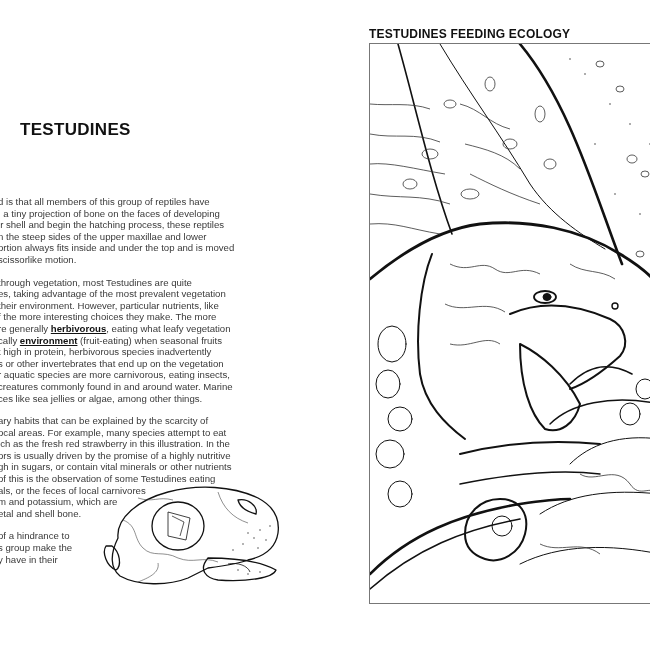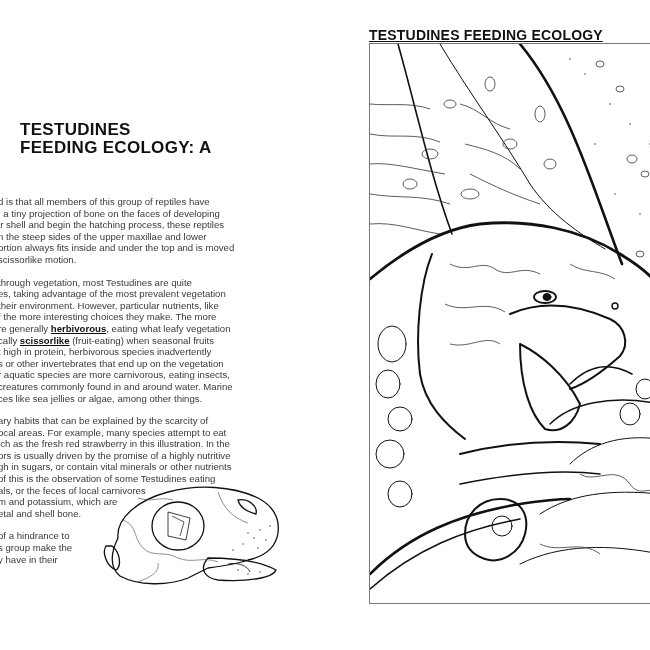--- a/index.html
+++ b/index.html
@@ -5,49 +5,48 @@
   html, body { margin:0; padding:0; }
   body { width:650px; height:650px; background:#ffffff; position:relative; overflow:hidden; font-family:"Liberation Sans", sans-serif; }
   .left-page { position:absolute; left:0; top:0; width:330px; height:650px; }
   .title { position:absolute; left:20px; top:121px; width:260px; font-family:"Liberation Sans", sans-serif; font-weight:bold; font-size:17px; line-height:18px; color:#111; letter-spacing:0.3px; margin:0; }
   .body-text { position:absolute; left:-2px; top:196px; width:260px; font-size:9.6px; line-height:11.6px; color:#3a3a3a; }
   .body-text p { margin:0 0 11px 0; white-space:nowrap; }
   .body-text .ln { display:block; }
   .body-text b { color:#111;text-decoration:underline; }
   .skull { position:absolute; left:98px; top:478px; width:190px; height:110px; }
   .right-page { position:absolute; left:340px; top:0; width:310px; height:650px; }
-  .fig-title { position:absolute; left:369px; top:27px; font-weight:bold; font-size:14px; color:#111; letter-spacing:0.2px;text-decoration:underline; }
+  .fig-title { position:absolute; left:369px; top:27px; font-weight:bold; font-size:12px; color:#111; letter-spacing:0.2px; }
   .frame { position:absolute; left:369px; top:43px; width:290px; height:561px; border:1px solid #777; box-sizing:border-box; background:#fff; overflow:hidden; }
   .frame svg { position:absolute; left:0; top:0; }
 </style>
 </head>
 <body>
 
 <div class="left-page">
   <h1 class="title">
     <span class="ln" style="display:block">TESTUDINES</span>
-    <span class="ln" style="display:block">FEEDING ECOLOGY: A</span>
   </h1>
 
   <div class="body-text" id="body-text">
       <p>
         <span class="ln">d is that all members of this group of reptiles have</span>
         <span class="ln">, a tiny projection of bone on the faces of developing</span>
         <span class="ln">ir shell and begin the hatching process, these reptiles</span>
         <span class="ln">n the steep sides of the upper maxillae and lower</span>
         <span class="ln">ortion always fits inside and under the top and is moved</span>
         <span class="ln">scissorlike motion.</span>
       </p>
       <p>
         <span class="ln"> through vegetation, most Testudines are quite</span>
         <span class="ln">es, taking advantage of the most prevalent vegetation</span>
         <span class="ln">their environment. However, particular nutrients, like</span>
         <span class="ln">f the more interesting choices they make. The more</span>
         <span class="ln">re generally <b>herbivorous</b>, eating what leafy vegetation</span>
-        <span class="ln">cally <b>scissorlike</b> (fruit-eating) when seasonal fruits</span>
+        <span class="ln">cally <b>environment</b> (fruit-eating) when seasonal fruits</span>
         <span class="ln">t high in protein, herbivorous species inadvertently</span>
         <span class="ln">s or other invertebrates that end up on the vegetation</span>
         <span class="ln">r aquatic species are more carnivorous, eating insects,</span>
         <span class="ln">creatures commonly found in and around water. Marine</span>
         <span class="ln">ces like sea jellies or algae, among other things.</span>
       </p>
       <p>
         <span class="ln">ary habits that can be explained by the scarcity of</span>
         <span class="ln">ocal areas. For example, many species attempt to eat</span>
         <span class="ln">ich as the fresh red strawberry in this illustration. In the</span>

